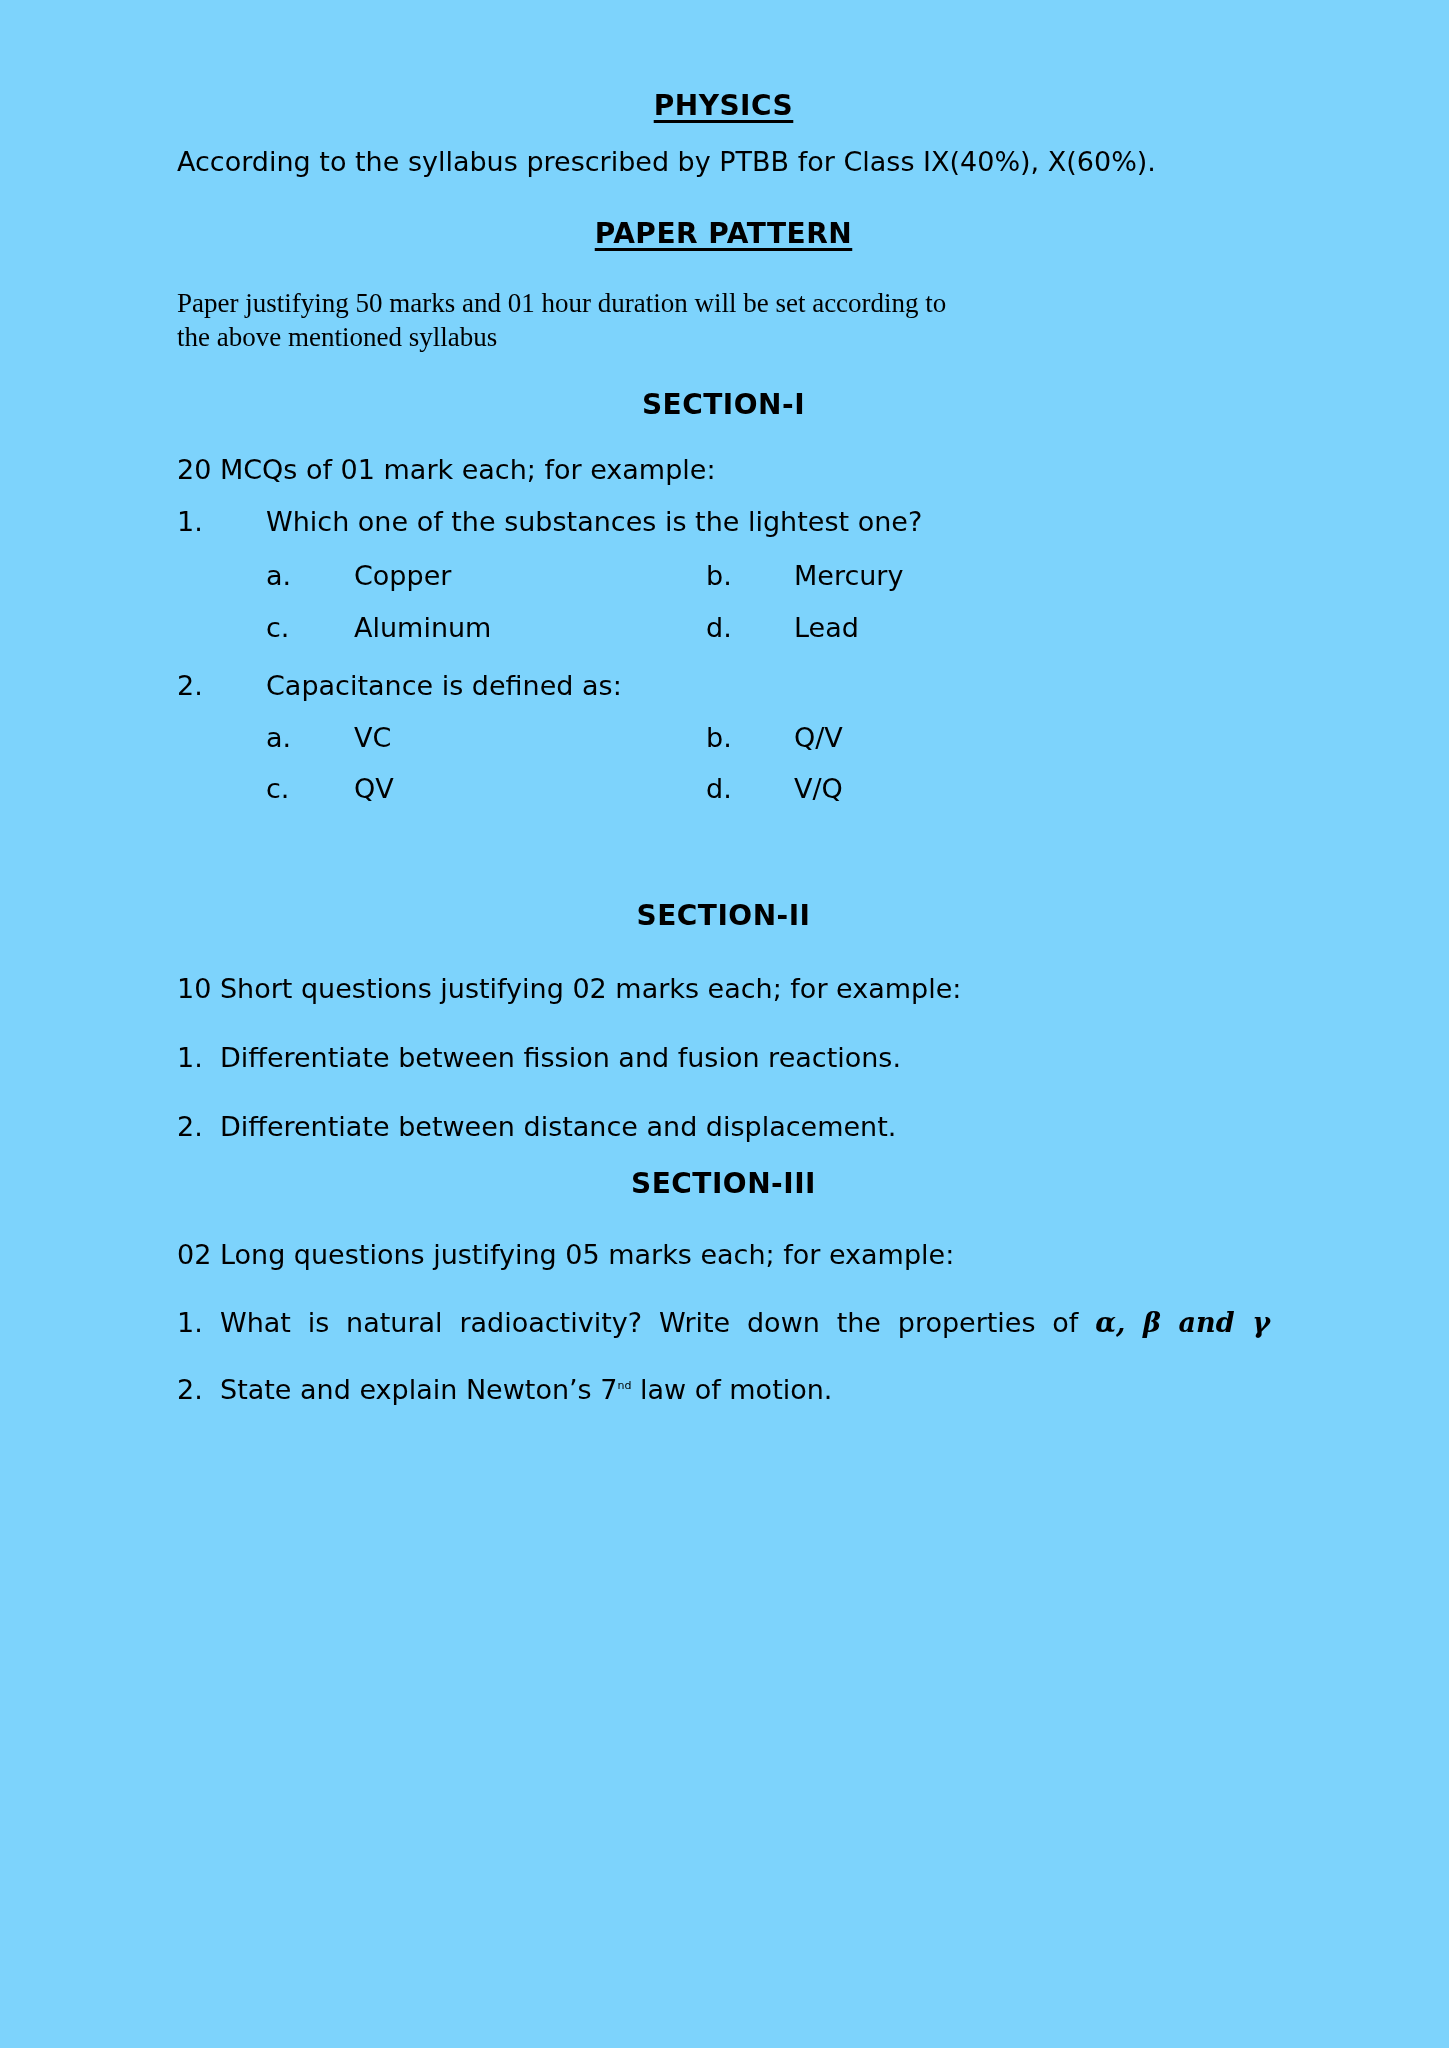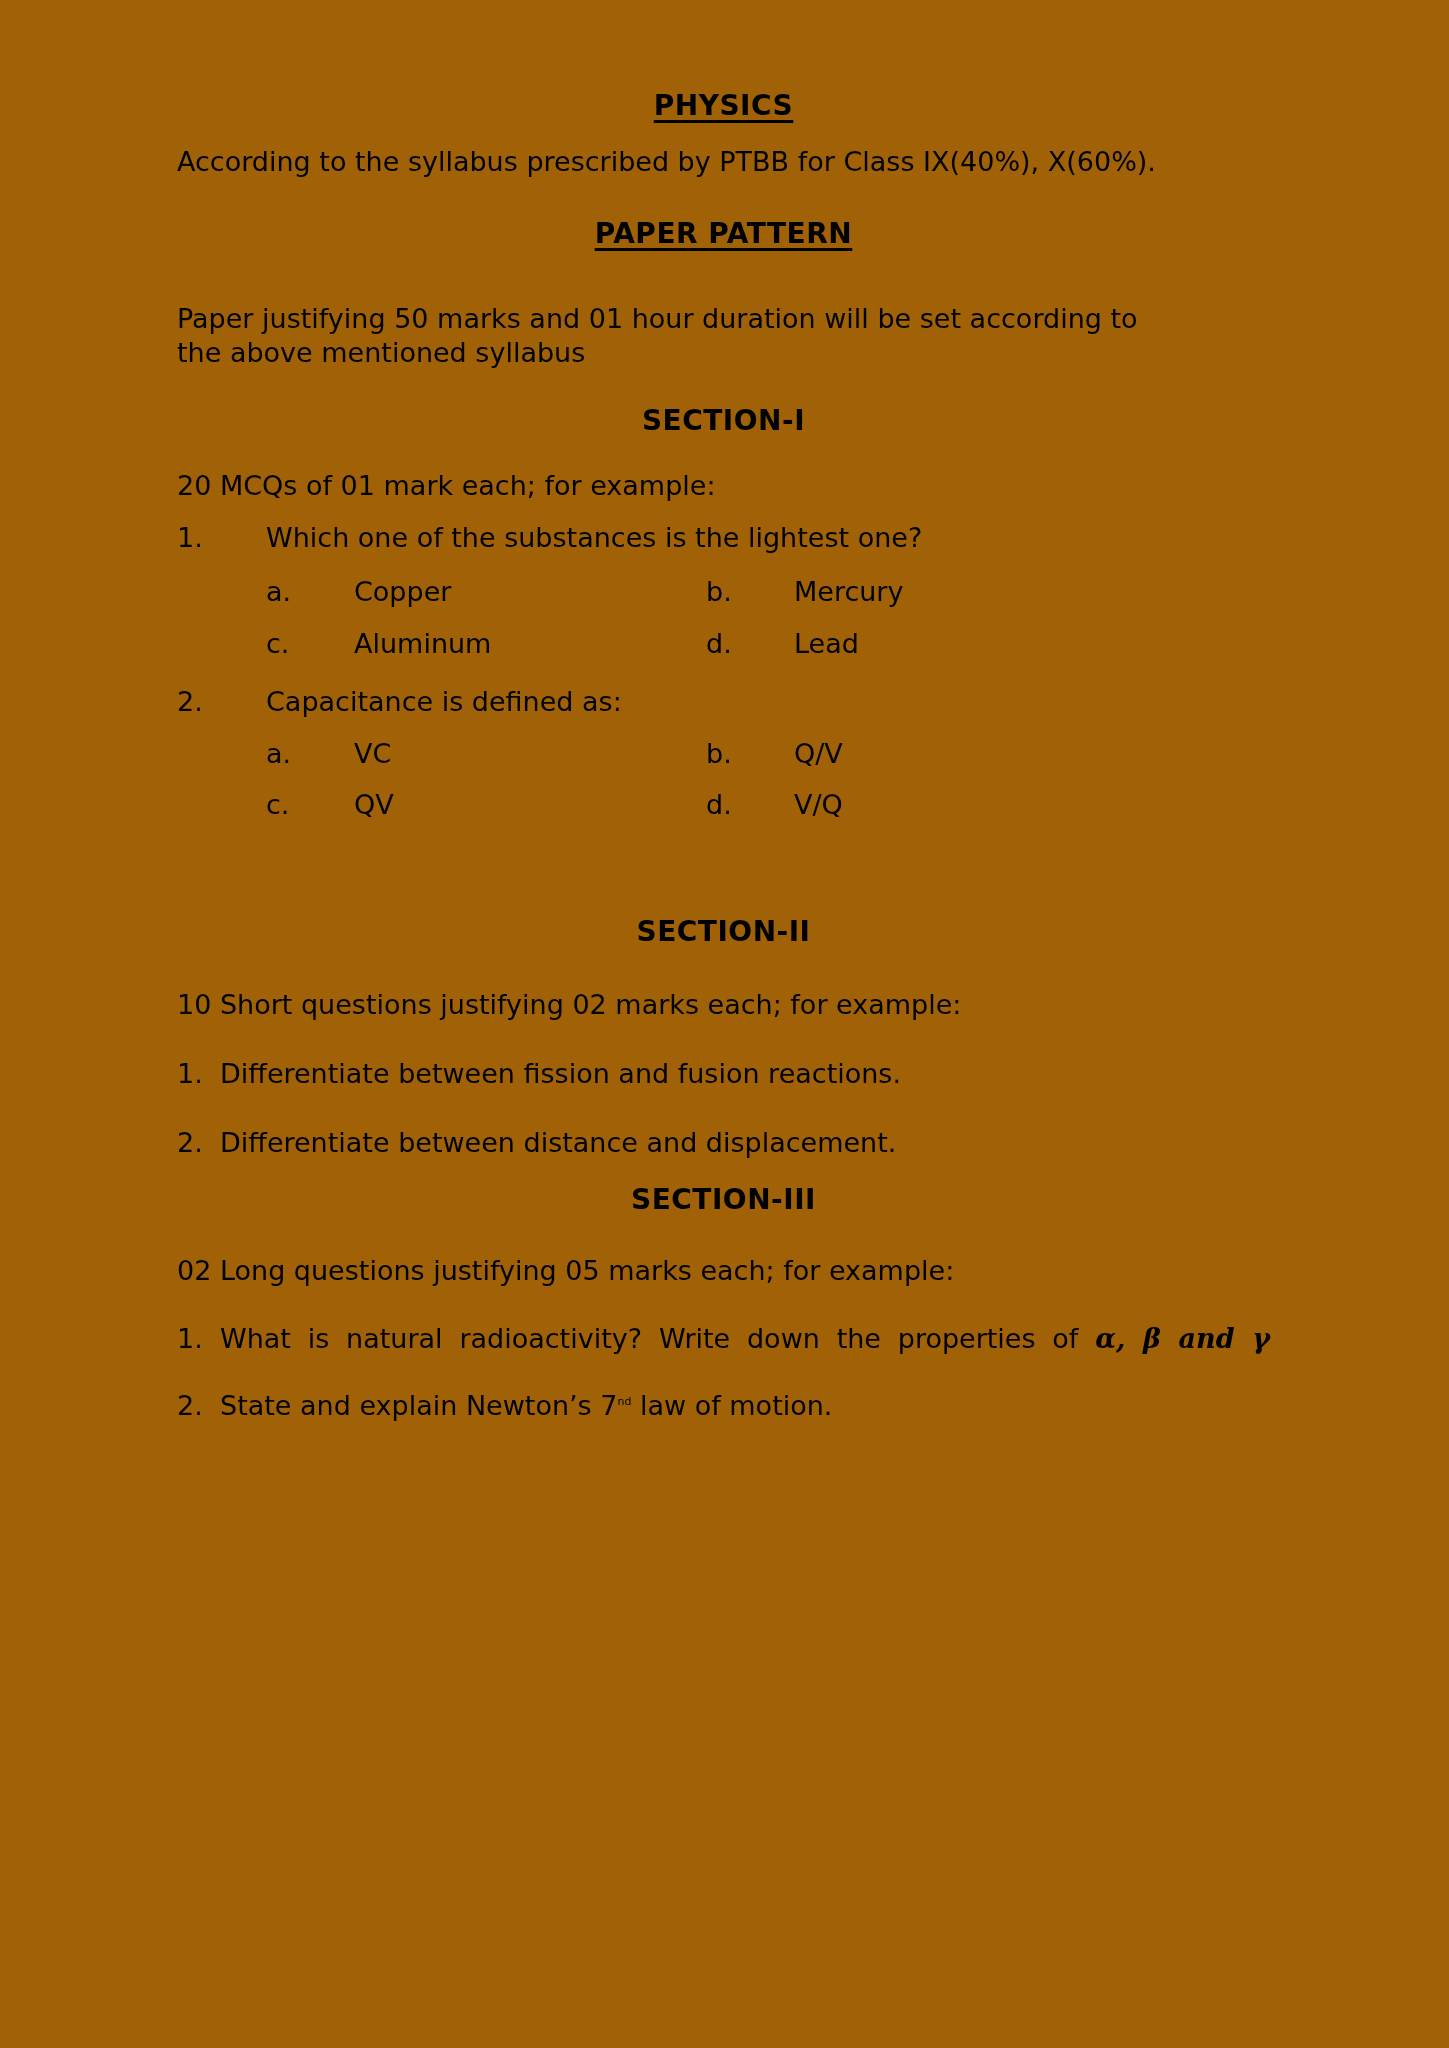--- a/index.html
+++ b/index.html
@@ -1,21 +1,21 @@
 <!DOCTYPE html>
 <html><head>
 <meta charset="utf-8">
 <style>
   * { margin: 0; padding: 0; box-sizing: border-box; }
   html, body { background: #ffffff; }
   .page {
     position: relative;
     width: 1449px;
     height: 2048px;
-    background: #a16207;
+    background: #7dd3fc;
     color: #000000;
     font-family: "DejaVu Sans", "Liberation Sans", sans-serif;
     font-size: 27px;
     line-height: 34px;
     padding: 86px 179px 0 177px;
     overflow: hidden;
   }
   .hd {
     font-weight: bold;
     font-size: 28px;
@@ -23,21 +23,21 @@
     text-align: center;
     letter-spacing: 0.5px;
   }
   .u {
     text-decoration: underline;
     text-decoration-thickness: 3px;
     text-underline-offset: 5px;
   }
   .intro       { margin-top: 19px; }
   .pp-heading  { margin-top: 35px; }
-  .pp-para     { margin-top: 48px; }
+  .pp-para     { margin-top: 32px; font-family: Liberation Serif, serif; }
   .sec1-hd     { margin-top: 31px; }
   .sec1-lead   { margin-top: 28px; }
   .q1          { margin-top: 18px; }
   .opts1       { margin-top: 20px; row-gap: 18px; }
   .q2          { margin-top: 24px; }
   .opts2       { margin-top: 18px; row-gap: 17px; }
   .sec2-hd     { margin-top: 90px; }
   .sec2-lead   { margin-top: 36px; }
   .s2-item     { margin-top: 35px; }
   .sec3-hd     { margin-top: 20px; }

